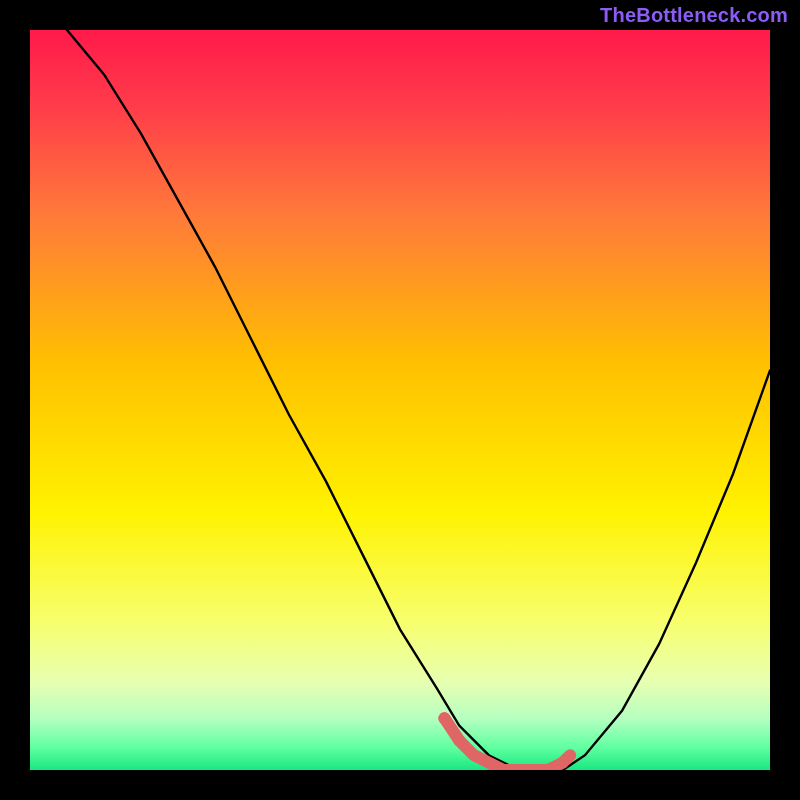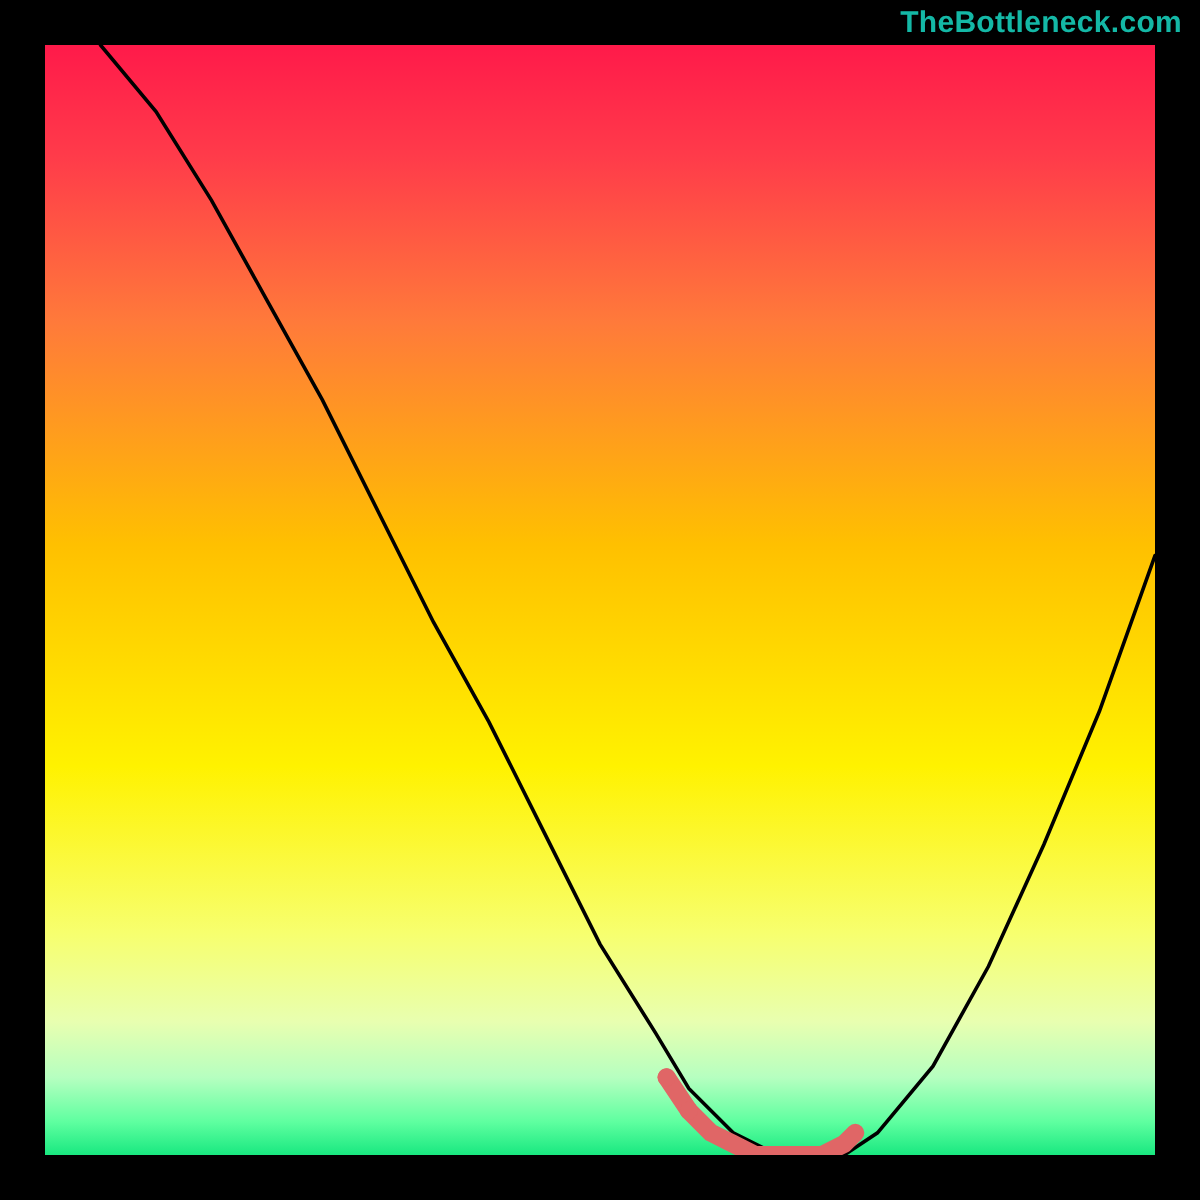--- a/index.html
+++ b/index.html
@@ -39,21 +39,21 @@
     width: 740px;
     height: 740px;
   }
   .watermark {
     position: absolute;
     top: 4px;
     right: 12px;
     font-family: Arial, Helvetica, sans-serif;
     font-size: 20px;
     font-weight: 600;
-    color: #14b8a6;
+    color: #8b5cf6;
     letter-spacing: 0.2px;
     text-align: center;
   }
 </style>
 </head>
 <body>
 
 <div class="frame">
   <div class="watermark">TheBottleneck.com</div>
 

